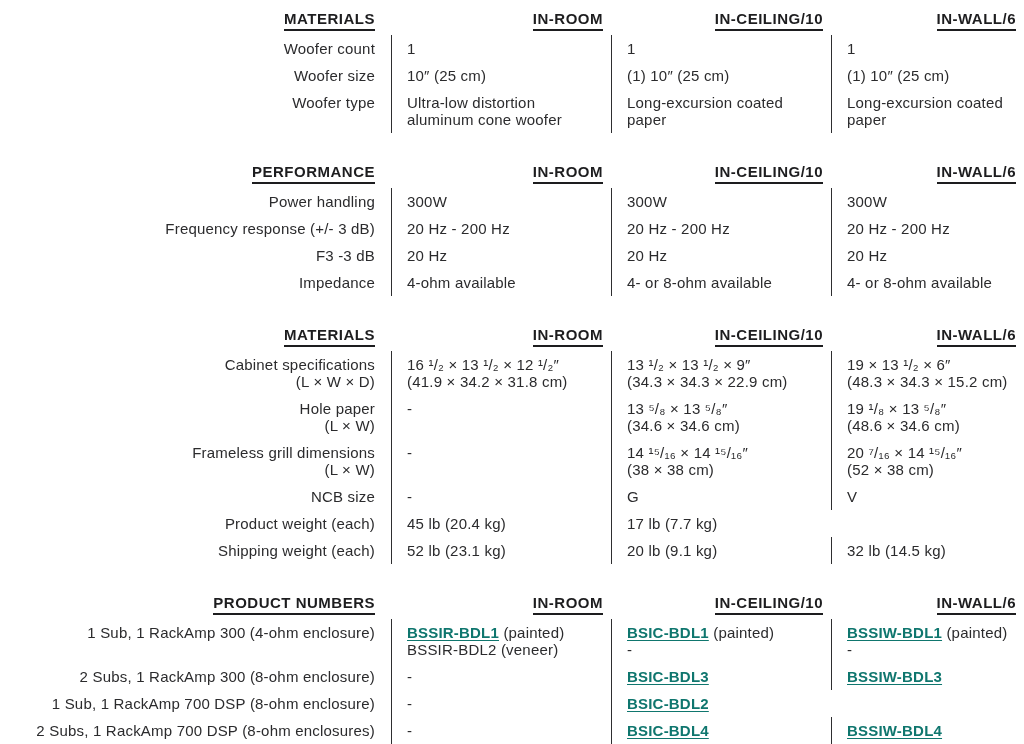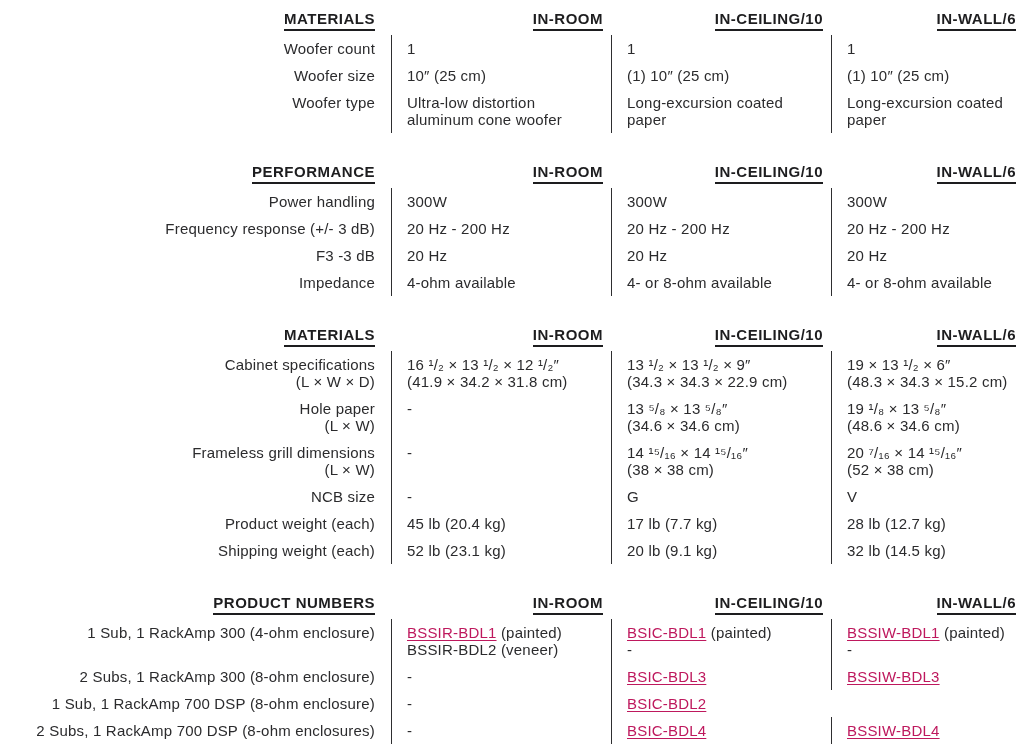--- a/index.html
+++ b/index.html
@@ -53,24 +53,25 @@
     font-weight: bold;
     color: #1d1d1f;
     letter-spacing: 0.5px;
     border-bottom: 2px solid #1d1d1f;
     padding-bottom: 2px;
   }
   .line {
     min-height: 17px;
   }
   a.product-link {
-    color: #be185d;
+    color: #0f766e;
     text-decoration: underline;
     text-underline-offset: 2px;
     cursor: pointer;
+    font-weight: bold;
   }
 </style>
 </head>
 <body>
 
 <div class="page">
     <div class="spec-section">
       <div class="row header-row">
         <div class="cell label-cell"><span class="hdr">MATERIALS</span></div>
         <div class="cell value-cell"><span class="hdr">IN-ROOM</span></div>
@@ -263,23 +264,20 @@
       <div class="row data-row">
         <div class="cell label-cell">
           <div class="line">Product weight (each)</div>
         </div>
         <div class="cell value-cell">
           <div class="line">45 lb (20.4 kg)</div>
         </div>
         <div class="cell value-cell">
           <div class="line">17 lb (7.7 kg)</div>
         </div>
-        <div class="cell value-cell">
-          <div class="line">28 lb (12.7 kg)</div>
-        </div>
       </div>
       <div class="row data-row">
         <div class="cell label-cell">
           <div class="line">Shipping weight (each)</div>
         </div>
         <div class="cell value-cell">
           <div class="line">52 lb (23.1 kg)</div>
         </div>
         <div class="cell value-cell">
           <div class="line">20 lb (9.1 kg)</div>

